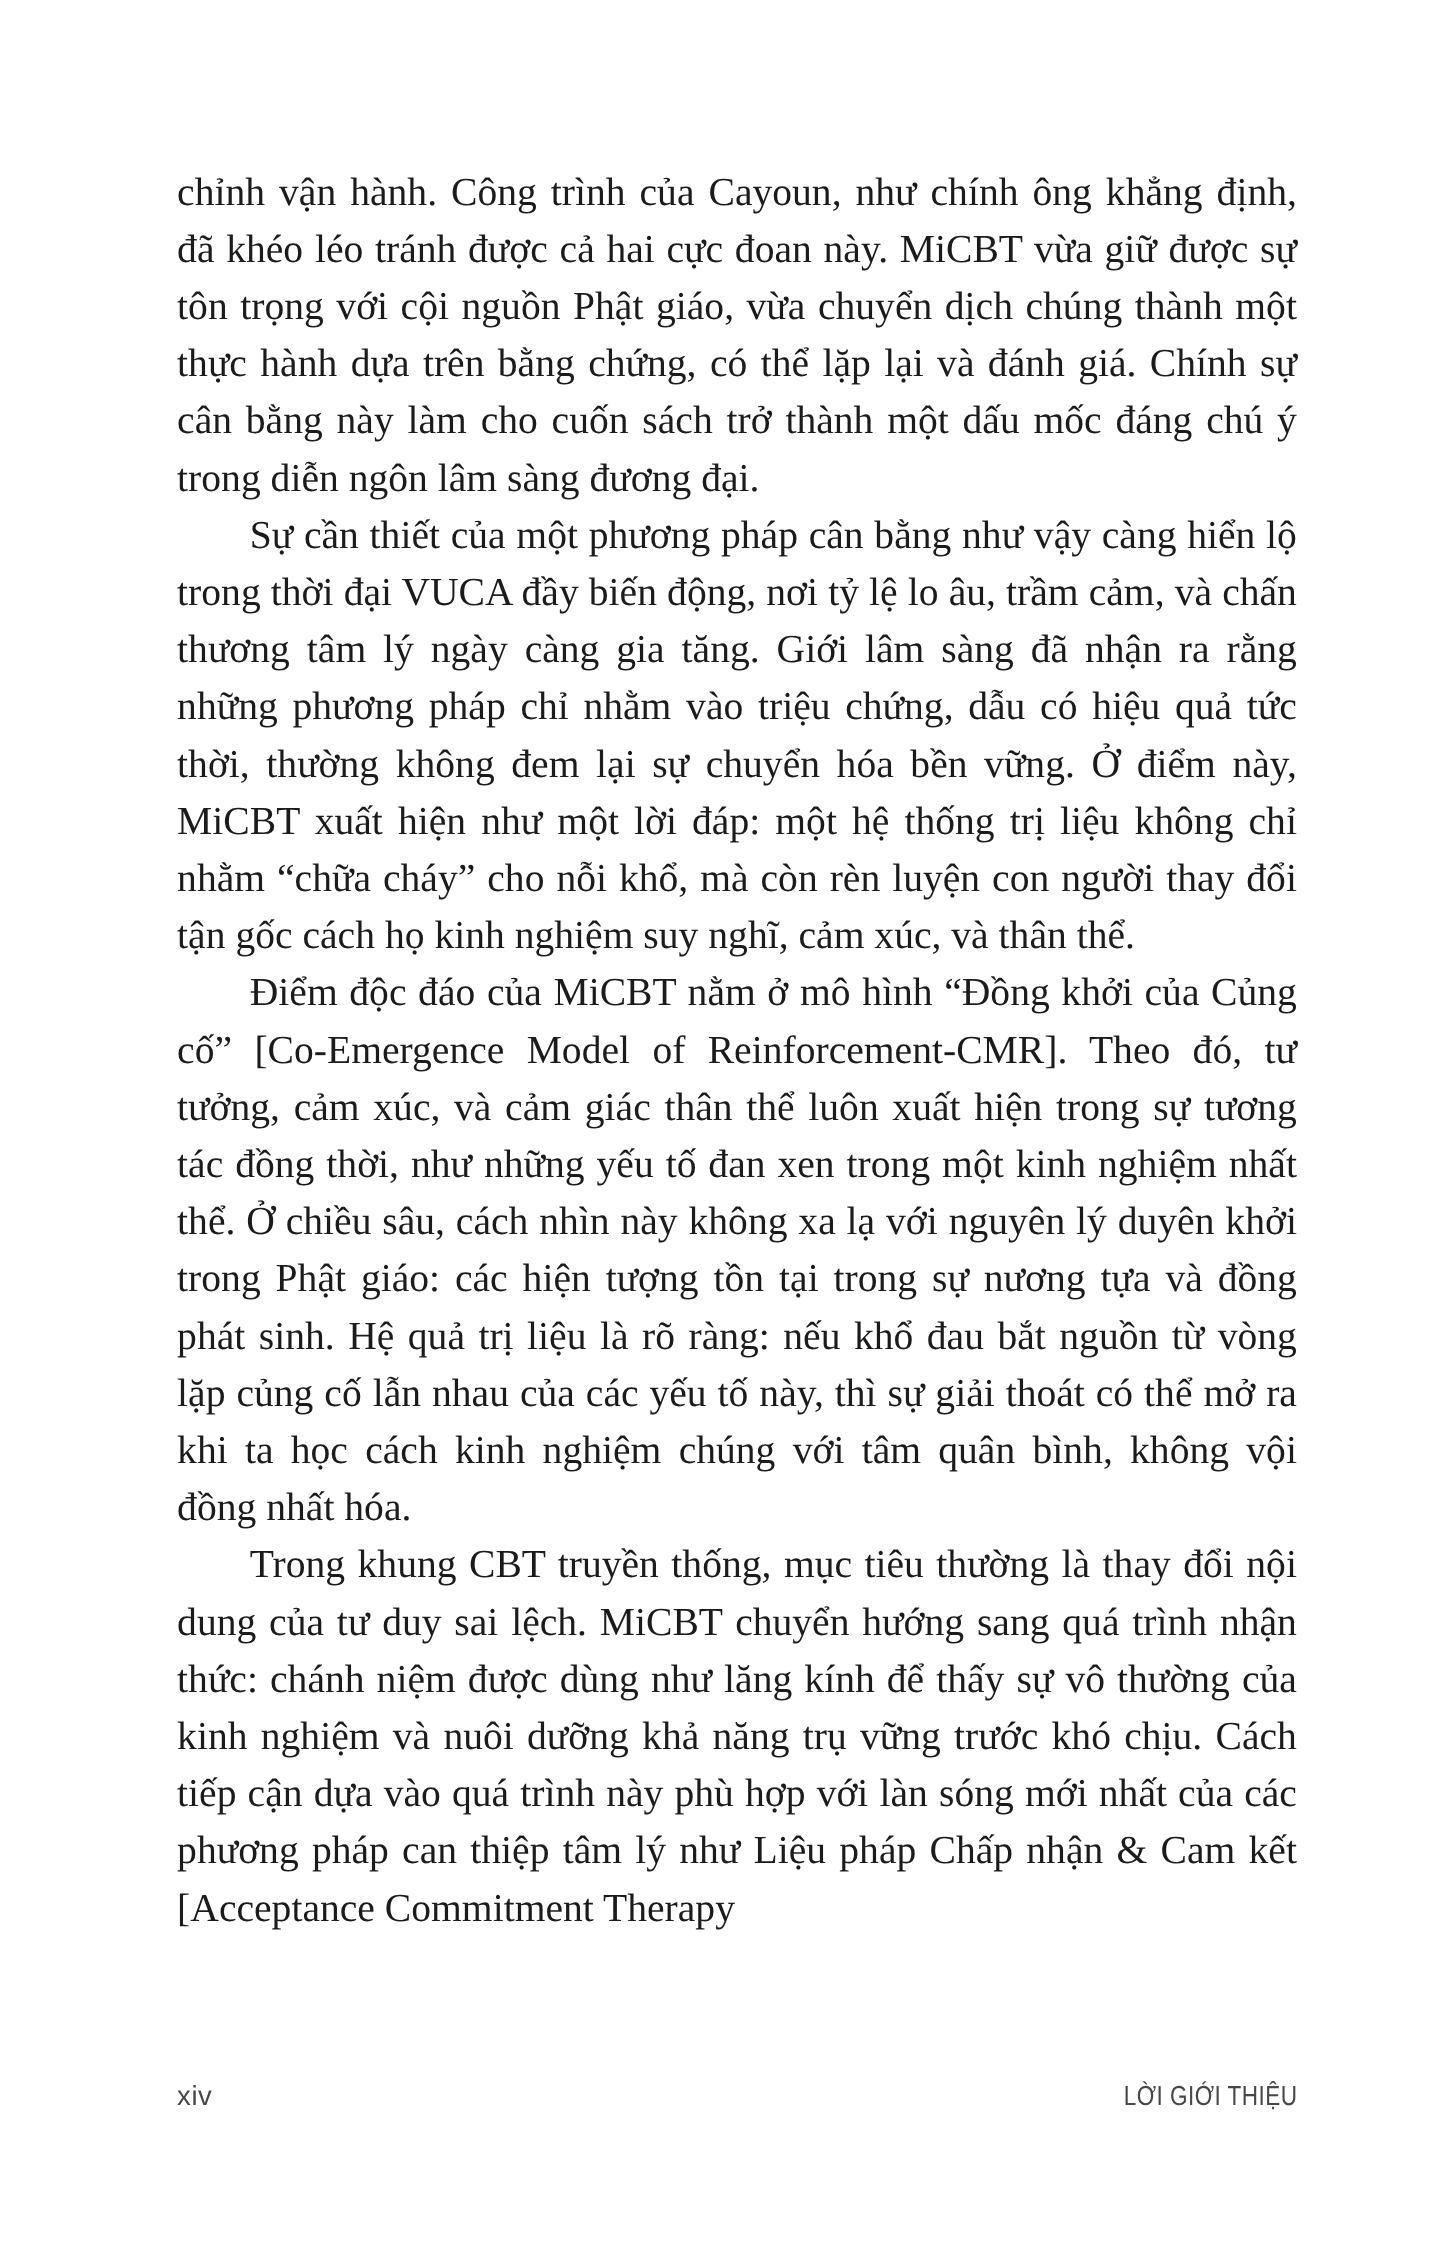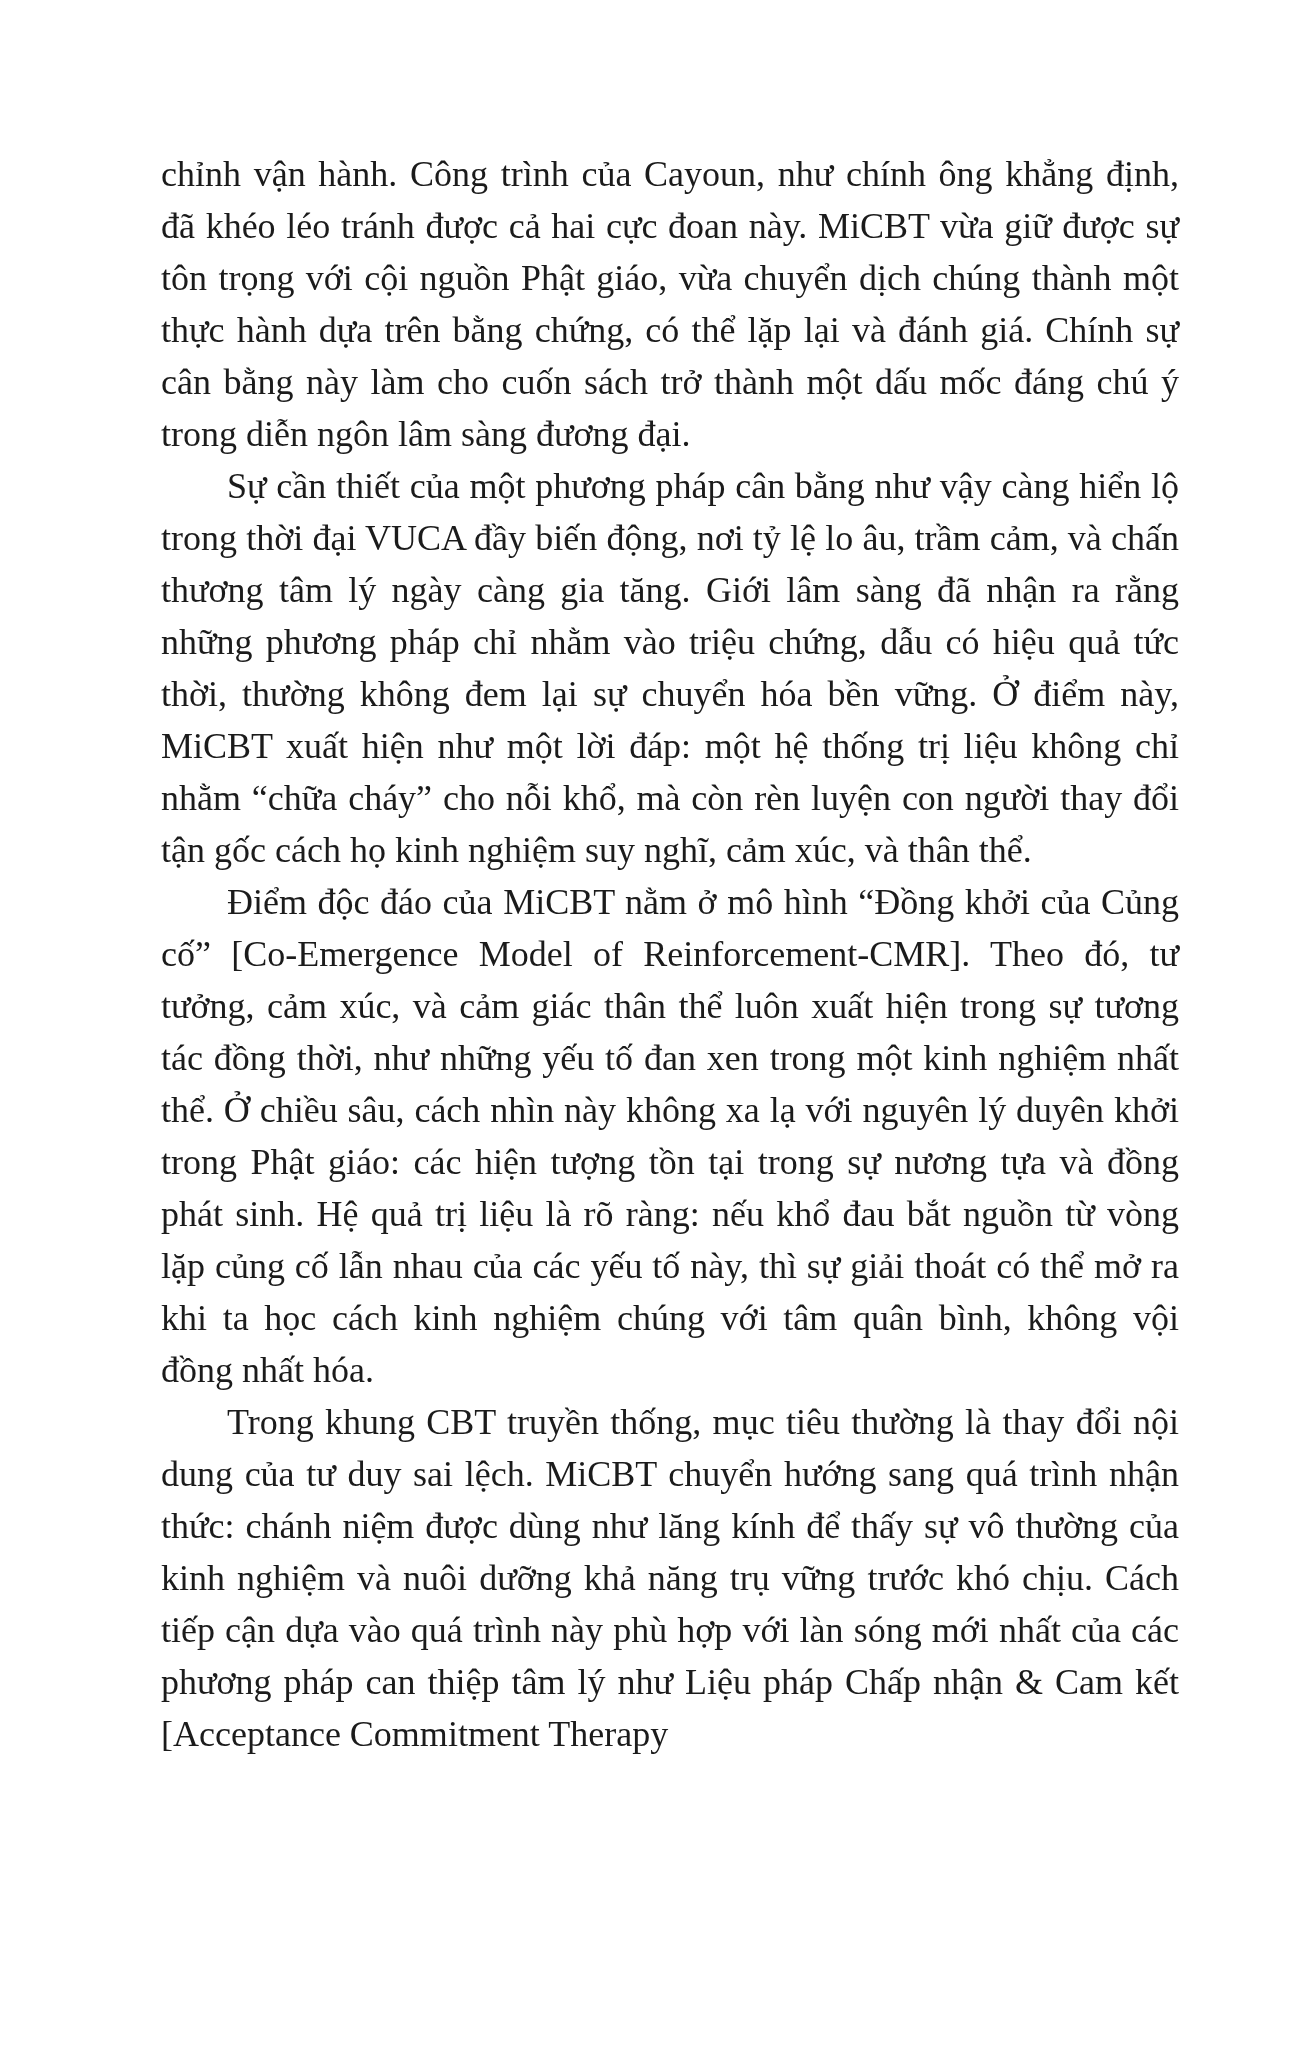--- a/index.html
+++ b/index.html
@@ -63,14 +63,18 @@
 
 <div class="page">
 
   <main class="body-text">
     <p class="continued">chỉnh vận hành. Công trình của Cayoun, như chính ông khẳng định, đã khéo léo tránh được cả hai cực đoan này. MiCBT vừa giữ được sự tôn trọng với cội nguồn Phật giáo, vừa chuyển dịch chúng thành một thực hành dựa trên bằng chứng, có thể lặp lại và đánh giá. Chính sự cân bằng này làm cho cuốn sách trở thành một dấu mốc đáng chú ý trong diễn ngôn lâm sàng đương đại.</p>
     <p>Sự cần thiết của một phương pháp cân bằng như vậy càng hiển lộ trong thời đại VUCA đầy biến động, nơi tỷ lệ lo âu, trầm cảm, và chấn thương tâm lý ngày càng gia tăng. Giới lâm sàng đã nhận ra rằng những phương pháp chỉ nhằm vào triệu chứng, dẫu có hiệu quả tức thời, thường không đem lại sự chuyển hóa bền vững. Ở điểm này, MiCBT xuất hiện như một lời đáp: một hệ thống trị liệu không chỉ nhằm “chữa cháy” cho nỗi khổ, mà còn rèn luyện con người thay đổi tận gốc cách họ kinh nghiệm suy nghĩ, cảm xúc, và thân thể.</p>
     <p>Điểm độc đáo của MiCBT nằm ở mô hình “Đồng khởi của Củng cố” [Co-Emergence Model of Reinforcement-CMR]. Theo đó, tư tưởng, cảm xúc, và cảm giác thân thể luôn xuất hiện trong sự tương tác đồng thời, như những yếu tố đan xen trong một kinh nghiệm nhất thể. Ở chiều sâu, cách nhìn này không xa lạ với nguyên lý duyên khởi trong Phật giáo: các hiện tượng tồn tại trong sự nương tựa và đồng phát sinh. Hệ quả trị liệu là rõ ràng: nếu khổ đau bắt nguồn từ vòng lặp củng cố lẫn nhau của các yếu tố này, thì sự giải thoát có thể mở ra khi ta học cách kinh nghiệm chúng với tâm quân bình, không vội đồng nhất hóa.</p>
     <p>Trong khung CBT truyền thống, mục tiêu thường là thay đổi nội dung của tư duy sai lệch. MiCBT chuyển hướng sang quá trình nhận thức: chánh niệm được dùng như lăng kính để thấy sự vô thường của kinh nghiệm và nuôi dưỡng khả năng trụ vững trước khó chịu. Cách tiếp cận dựa vào quá trình này phù hợp với làn sóng mới nhất của các phương pháp can thiệp tâm lý như Liệu pháp Chấp nhận &amp; Cam kết [Acceptance Commitment Therapy</p>
   </main>
 
+  <footer class="running-footer">
+    <span class="page-number">xiv</span>
+    <span class="section-title">LỜI GIỚI THIỆU</span>
+  </footer>
 
 </div>
 
 </body></html>

